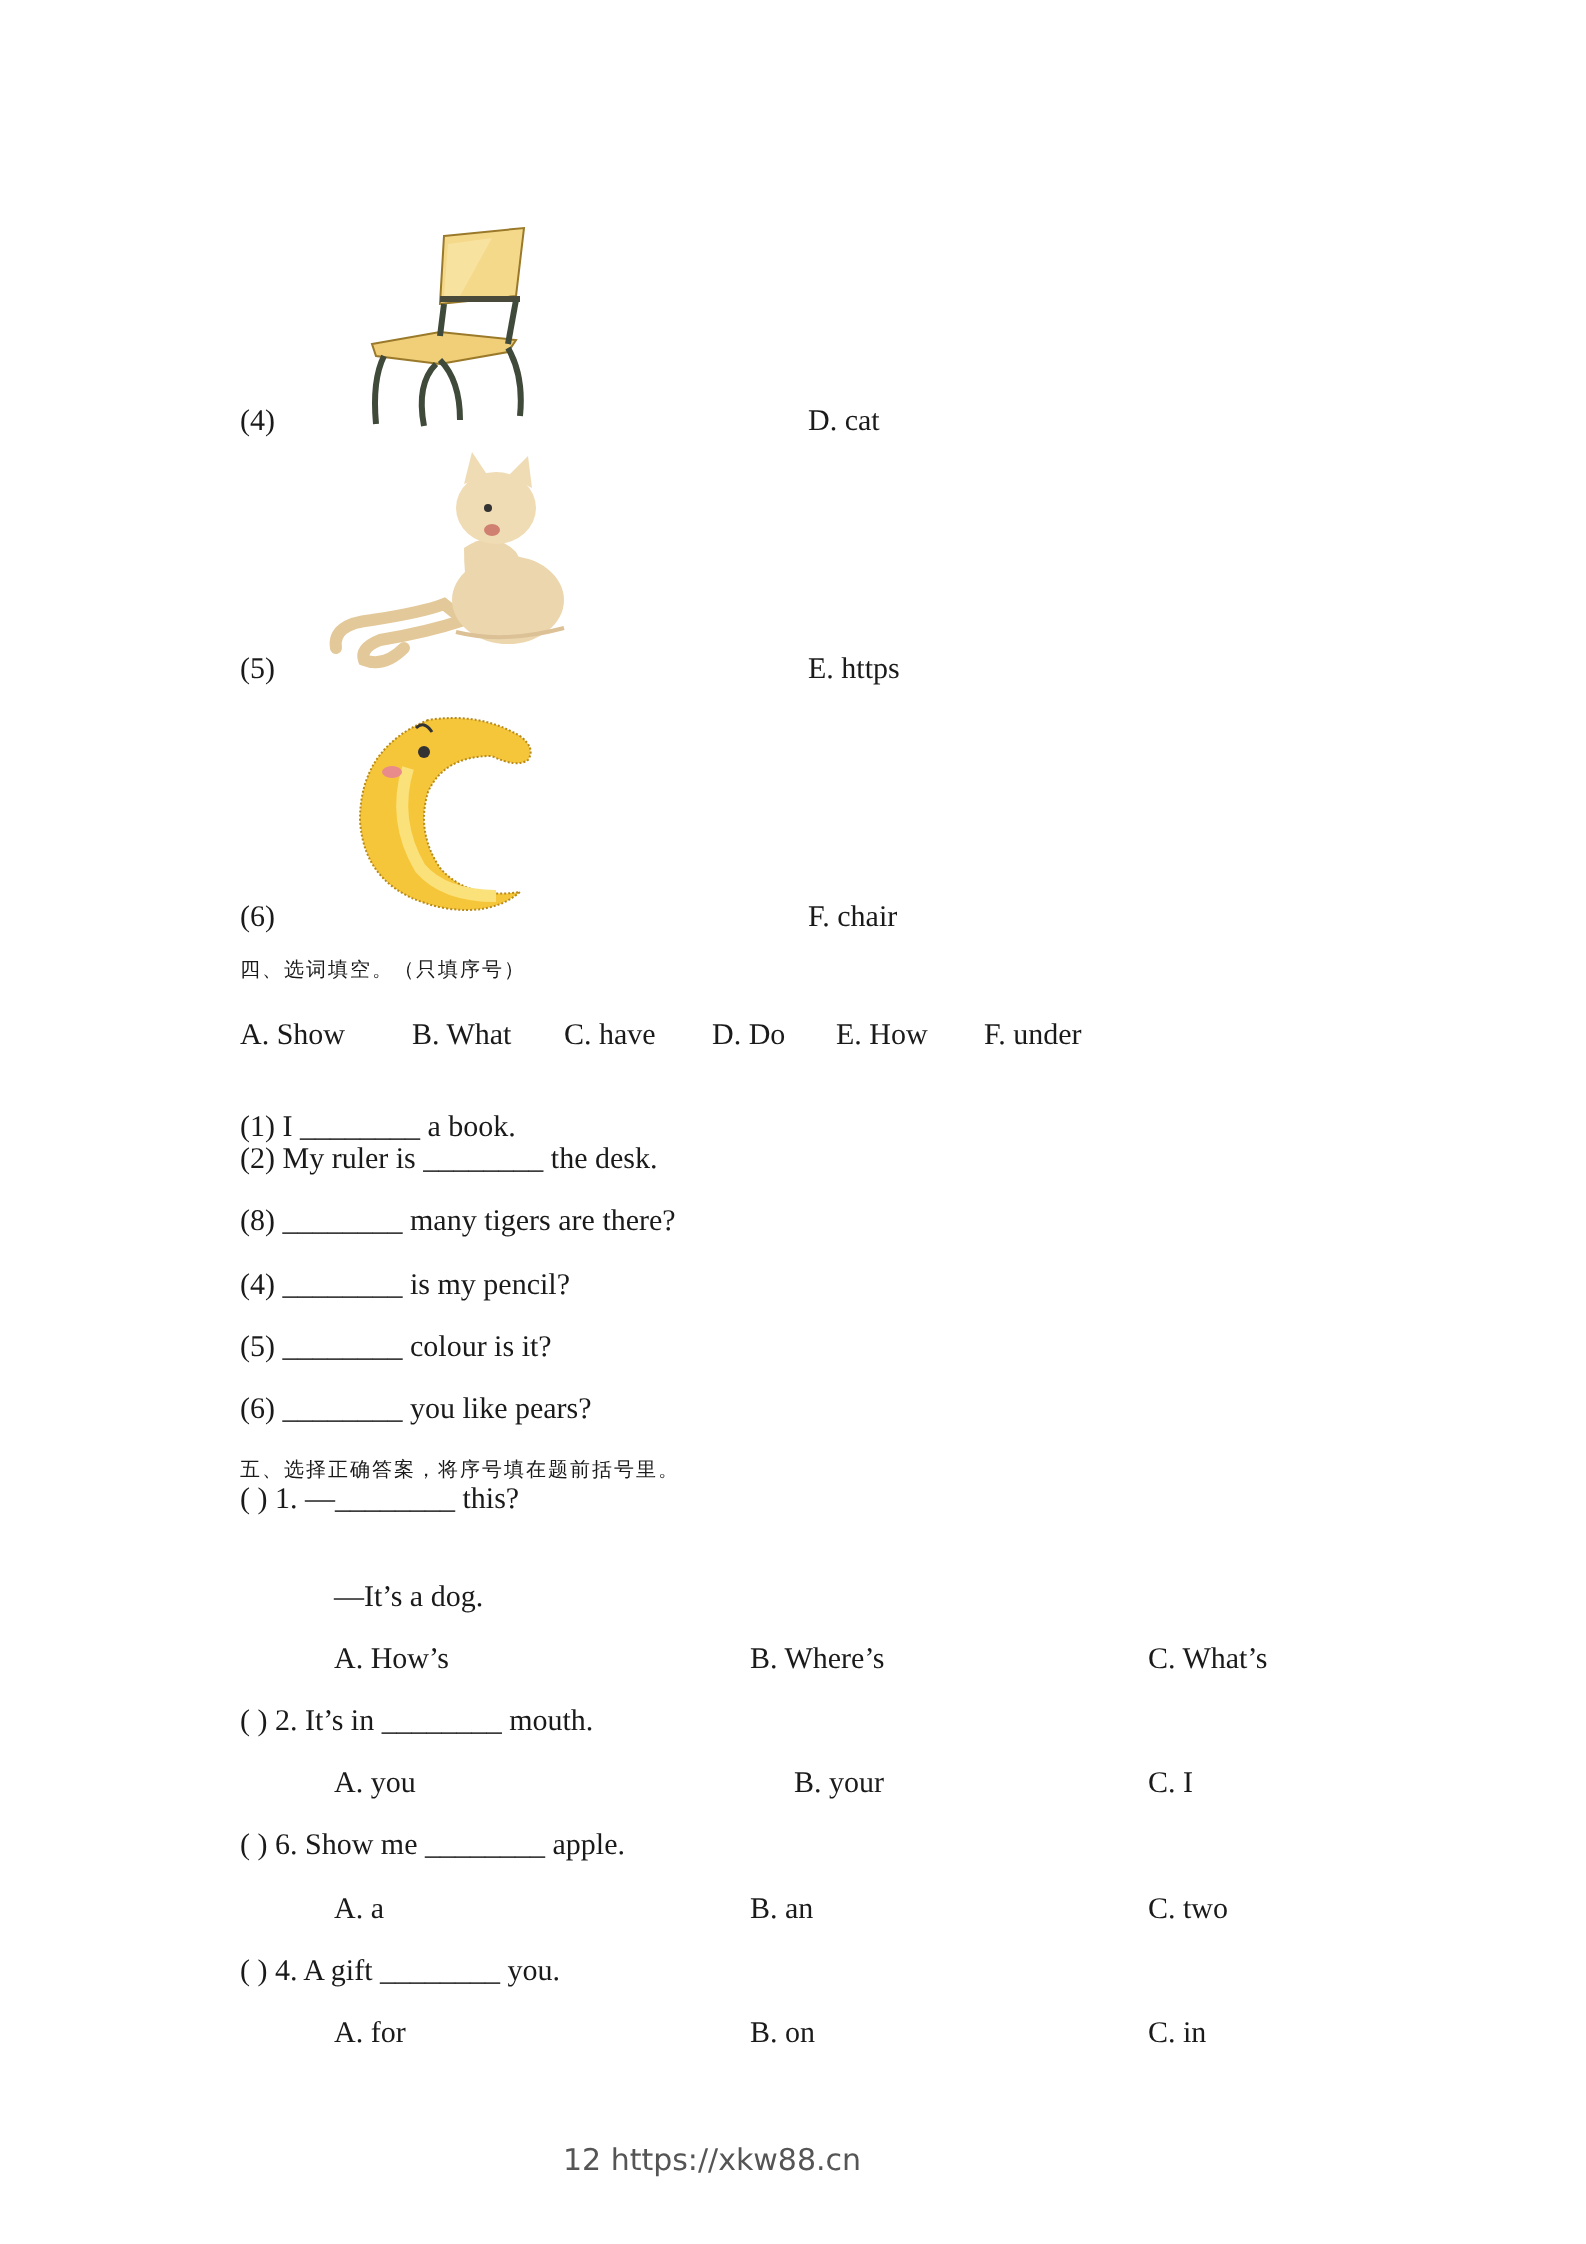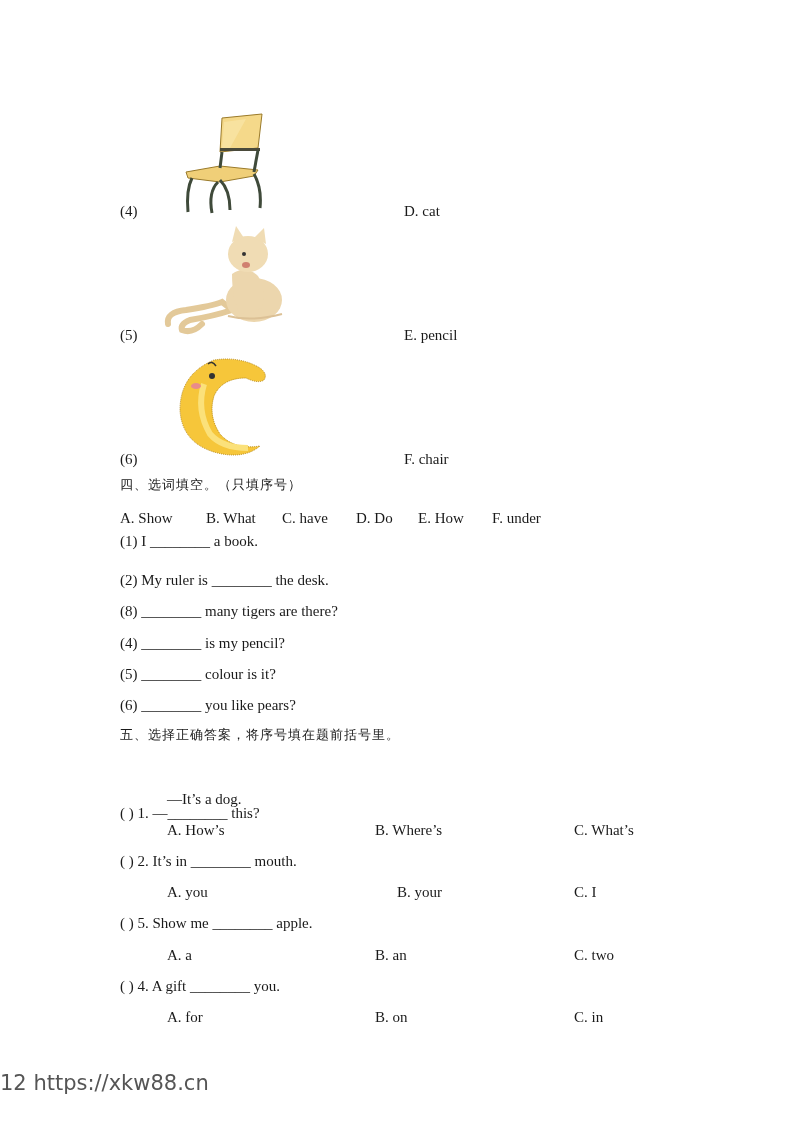--- a/index.html
+++ b/index.html
@@ -3,24 +3,24 @@
   <meta charset="utf-8">
   <style>
     html, body { margin: 0; padding: 0; background: #ffffff; }
     body {
       width: 793px; height: 1122px; position: relative; overflow: hidden;
       font-family: "Liberation Serif", "DejaVu Serif", serif;
       color: #1a1a1a;
       font-size: 15px;
     }
     .abs { position: absolute; white-space: nowrap; line-height: 18px; }
-    .cn { font-family: Liberation Mono, monospace; font-size: 13px; letter-spacing: 1px; }
+    .cn { font-family: Liberation Sans, sans-serif; font-size: 10px; letter-spacing: 1px; }
     .pic { position: absolute; }
-    .footer { position: absolute; left: 0; width: 712px; top: 1071px; text-align: left;
-      font-family: "DejaVu Sans", "Liberation Sans", sans-serif; font-size: 21px; color: #555; }
+    .footer { position: absolute; left: 0; width: 712px; top: 1071px; text-align: center;
+      font-family: "DejaVu Sans", "Liberation Sans", sans-serif; font-size: 15px; color: #555; }
   </style>
 </head>
 <body>
 
 <svg class="pic" style="left:180px;top:110px" width="90" height="105" viewBox="0 0 90 105">
   <polygon points="42,8 82,4 78,38 40,42" fill="#f5d98a" stroke="#9a7a2a" stroke-width="1"></polygon>
   <polygon points="44,12 66,9 50,38 42,38" fill="#fae6a8" opacity="0.7"></polygon>
   <rect x="40" y="38" width="40" height="3" fill="#4a4a3a"></rect>
   <polygon points="6,62 40,56 78,60 74,66 40,72 8,68" fill="#f0cf78" stroke="#9a7a2a" stroke-width="1"></polygon>
   <path d="M42,42 L40,58" stroke="#3f4a3a" stroke-width="3" fill="none"></path>
@@ -38,61 +38,61 @@
   <ellipse cx="92" cy="76" rx="28" ry="22" fill="#ecd6ad"></ellipse>
   <path d="M70,50 Q84,40 96,52 Q104,64 100,84 L78,90 Q70,76 70,50 Z" fill="#ecd6ad"></path>
   <ellipse cx="86" cy="30" rx="20" ry="18" fill="#f0dcb4"></ellipse>
   <polygon points="70,18 74,2 82,14" fill="#f0dcb4"></polygon>
   <polygon points="92,14 102,4 104,20" fill="#f0dcb4"></polygon>
   <circle cx="82" cy="30" r="2" fill="#333"></circle>
   <ellipse cx="84" cy="41" rx="4" ry="3" fill="#d08070"></ellipse>
   <path d="M66,92 Q90,98 120,90" stroke="#dcc196" stroke-width="2" fill="none"></path>
 </svg>
 <div class="abs" style="left:120px;top:326px">(5)</div>
-<div class="abs" style="left:404px;top:326px">E. pencil</div>
+<div class="abs" style="left:404px;top:326px">E. https</div>
 
 <svg class="pic" style="left:174px;top:354px" width="100" height="104" viewBox="0 0 100 104">
   <path d="M40,6 Q6,20 6,56 Q8,92 48,100 Q72,104 86,92 Q60,96 46,80 Q34,62 40,42 Q48,24 72,24 Q84,30 90,26 Q94,20 86,14 Q66,2 40,6 Z" fill="#f6c63a" stroke="#b88a1a" stroke-width="1" stroke-dasharray="1,1"></path>
   <path d="M30,30 Q22,56 36,80 Q48,94 74,94" fill="none" stroke="#fbe17a" stroke-width="6"></path>
   <circle cx="38" cy="22" r="3" fill="#333"></circle>
   <path d="M34,10 Q38,6 42,12" stroke="#333" stroke-width="1.5" fill="none"></path>
   <ellipse cx="22" cy="32" rx="5" ry="3" fill="#e98b8b"></ellipse>
 </svg>
 <div class="abs" style="left:120px;top:450px">(6)</div>
 <div class="abs" style="left:404px;top:450px">F. chair</div>
 
 <div class="abs cn" style="left:120px;top:477px">四、选词填空。（只填序号）</div>
 <div class="abs" style="left:120px;top:509px">A. Show</div>
 <div class="abs" style="left:206px;top:509px">B. What</div>
 <div class="abs" style="left:282px;top:509px">C. have</div>
 <div class="abs" style="left:356px;top:509px">D. Do</div>
 <div class="abs" style="left:418px;top:509px">E. How</div>
 <div class="abs" style="left:492px;top:509px">F. under</div>
 
-<div class="abs" style="left:120px;top:532px">(1) I ________ a book.</div>
+<div class="abs" style="left:120px;top:555px">(1) I ________ a book.</div>
 <div class="abs" style="left:120px;top:571px">(2) My ruler is ________ the desk.</div>
 <div class="abs" style="left:120px;top:602px">(8) ________ many tigers are there?</div>
 <div class="abs" style="left:120px;top:634px">(4) ________ is my pencil?</div>
 <div class="abs" style="left:120px;top:665px">(5) ________ colour is it?</div>
 <div class="abs" style="left:120px;top:696px">(6) ________ you like pears?</div>
 
 <div class="abs cn" style="left:120px;top:727px">五、选择正确答案，将序号填在题前括号里。</div>
 
-<div class="abs" style="left:120px;top:804px">(    ) 1. —________ this?</div>
+<div class="abs" style="left:120px;top:741px">(    ) 1. —________ this?</div>
 <div class="abs" style="left:167px;top:790px">—It’s a dog.</div>
 <div class="abs" style="left:167px;top:821px">A. How’s</div>
 <div class="abs" style="left:375px;top:821px">B. Where’s</div>
 <div class="abs" style="left:574px;top:821px">C. What’s</div>
 
 <div class="abs" style="left:120px;top:852px">(    ) 2. It’s in ________ mouth.</div>
 <div class="abs" style="left:167px;top:883px">A. you</div>
 <div class="abs" style="left:397px;top:883px">B. your</div>
 <div class="abs" style="left:574px;top:883px">C. I</div>
 
-<div class="abs" style="left:120px;top:914px">(    ) 5. Show me ________ apple.</div>
+<div class="abs" style="left:120px;top:914px">(    ) 6. Show me ________ apple.</div>
 <div class="abs" style="left:167px;top:946px">A. a</div>
 <div class="abs" style="left:375px;top:946px">B. an</div>
 <div class="abs" style="left:574px;top:946px">C. two</div>
 
 <div class="abs" style="left:120px;top:977px">(    ) 4. A gift ________ you.</div>
 <div class="abs" style="left:167px;top:1008px">A. for</div>
 <div class="abs" style="left:375px;top:1008px">B. on</div>
 <div class="abs" style="left:574px;top:1008px">C. in</div>
 
 <div class="footer">12 https://xkw88.cn</div>

